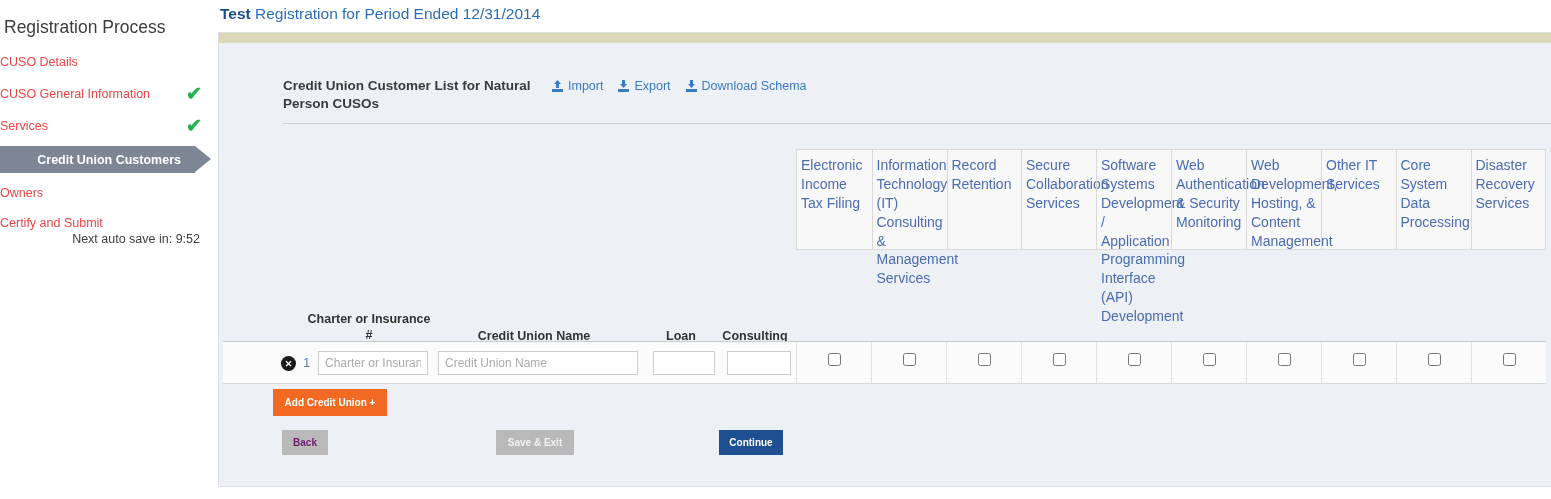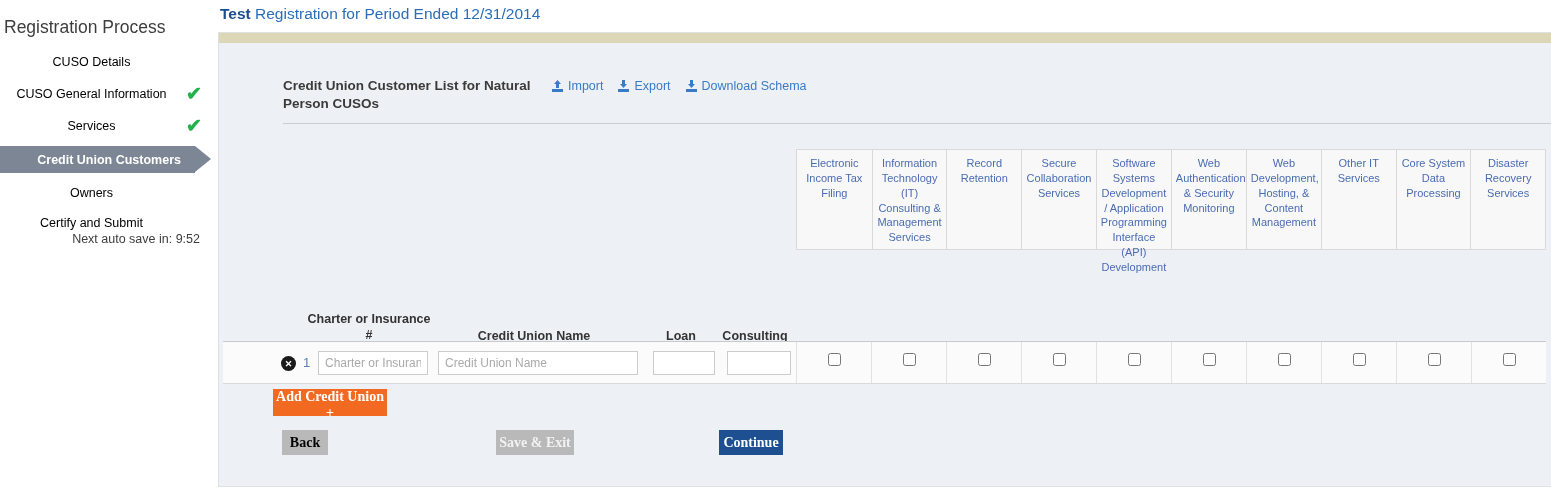--- a/index.html
+++ b/index.html
@@ -3,22 +3,22 @@
 <meta charset="utf-8">
 <style>
   * { margin:0; padding:0; box-sizing:border-box; }
   html,body { width:1551px; height:499px; background:#ffffff;
     font-family:"Liberation Sans", sans-serif; overflow:hidden; }
   #app { position:relative; width:1551px; height:499px; }
 
   
   .sidebar { position:absolute; left:0; top:0; width:218px; height:364px; }
   .sidebar-title { position:absolute; left:4px; top:17px; font-size:17.5px; color:#3d3d3d; }
-  .side-item { position:absolute; left:0; width:183px; text-align:center;
-    font-size:12.5px; color:#000000; cursor:pointer; }
+  .side-item { position:absolute; left:0; width:183px; text-align:left;
+    font-size:12.5px; color:#ef4444; cursor:pointer; }
   .side-check { position:absolute; left:186px; width:26px; color:#22b24c;
     font-size:19px; font-weight:bold; line-height:14px; }
   .active-banner { position:absolute; left:0; top:146px; width:195px; height:27px;
     background:#7d8694; color:#ffffff; font-weight:bold; font-size:12.5px;
     display:flex; align-items:center; justify-content:flex-end; padding-right:14px; cursor:pointer; }
   .active-banner::after { content:""; position:absolute; left:195px; top:0;
     border-top:13.5px solid transparent; border-bottom:13.5px solid transparent;
     border-left:16px solid #7d8694; }
   .autosave { position:absolute; left:0; top:232px; width:200px; text-align:right;
     font-size:12.5px; color:#3d3d3d; }
@@ -40,21 +40,21 @@
   .action-link svg { display:block; }
   .panel-rule { position:absolute; left:64px; right:14px; top:90px; height:1px; background:#c9ced3; }
 
   
   .svc-block { position:absolute; left:577px; top:116px; width:750px;
     border:1px solid #d9d9d9; background:#f8f8f8; }
   .svc-group { height:91px; display:flex; align-items:flex-end; justify-content:center;
     font-size:11.5px; font-weight:bold; color:#333333; padding-bottom:3px;
     border-bottom:1px solid #d9d9d9; }
   .svc-headers { display:flex; height:99px; }
-  .svc-col { width:75px; padding:6px 4px 0 4px; text-align:center; font-size:11px;
+  .svc-col { width:75px; padding:6px 4px 0 4px; font-size:14px;
     color:#4a6cb3; line-height:1.35; }
   .svc-col + .svc-col { border-left:1px solid #d9d9d9; }
 
   
   .base-label { position:absolute; text-align:center; font-size:12.5px; font-weight:bold;
     color:#333333; line-height:1.3; }
   .lbl-charter { left:85px; width:130px; top:278px; }
   .lbl-name   { left:245px; width:140px; top:295px; }
   .lbl-loan   { left:432px; width:60px;  top:295px; }
   .lbl-invest { left:500px; width:72px;  top:295px; }
@@ -74,23 +74,23 @@
   .inp-name    { left:215px; width:200px; }
   .inp-loan    { left:430px; width:62px;  }
   .inp-invest  { left:504px; width:64px;  }
   .svc-checks { position:absolute; left:573px; top:0; width:750px; height:100%; display:flex; }
   .chk-cell { width:75px; display:flex; align-items:flex-start; justify-content:center;
     padding-top:11px; border-left:1px solid #e2e2e2; }
   .chk-cell input { width:13px; height:13px; accent-color:#555; cursor:pointer; }
 
   
   .btn { position:absolute; border:none; color:#ffffff; font-weight:bold;
-    font-size:14px; font-family:Liberation Serif, serif; cursor:pointer; }
+    font-size:10px; font-family:Liberation Sans, sans-serif; cursor:pointer; }
   .btn-add { left:54px; top:356px; width:114px; height:27px; background:#f26a21; }
-  .btn-back { left:63px; top:397px; width:46px; height:25px; background:#b9b9b9; color:#000000; }
+  .btn-back { left:63px; top:397px; width:46px; height:25px; background:#b9b9b9; color:#701a75; }
   .btn-save { left:277px; top:397px; width:78px; height:25px; background:#b9b9b9; color:#f2f2f2; }
   .btn-continue { left:500px; top:397px; width:64px; height:25px; background:#1d4f91; }
 </style>
 </head>
 <body>
 
 <div id="app">
 
   <div class="sidebar">
     <div class="sidebar-title">Registration Process</div>

